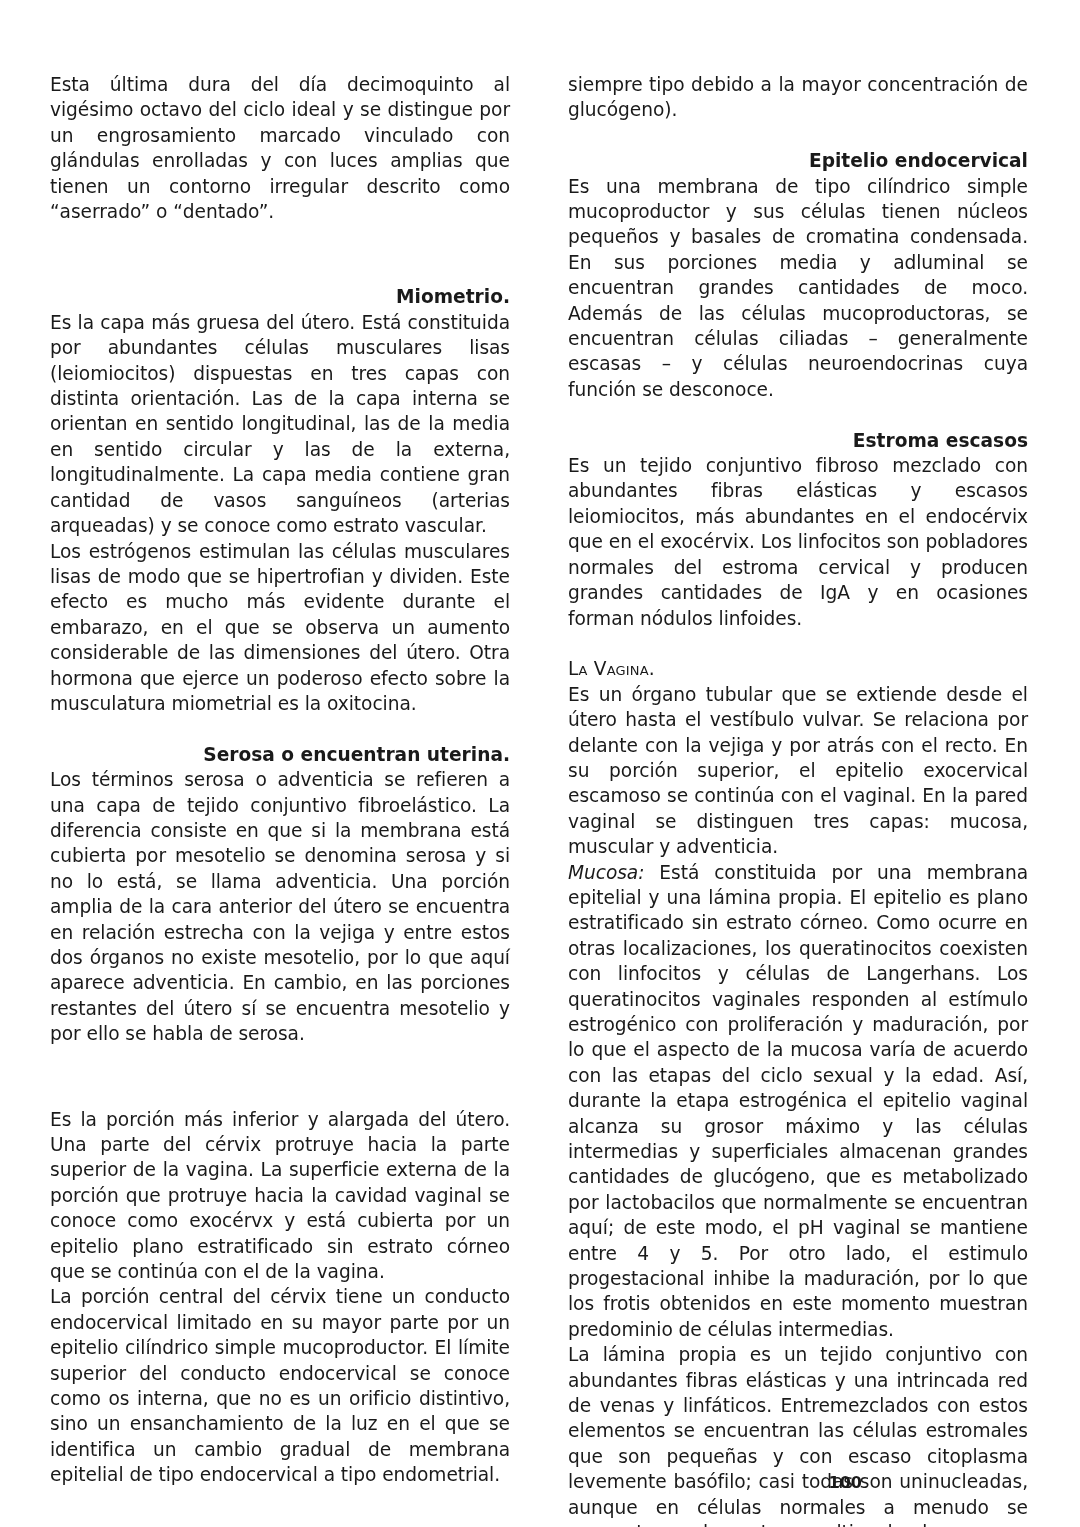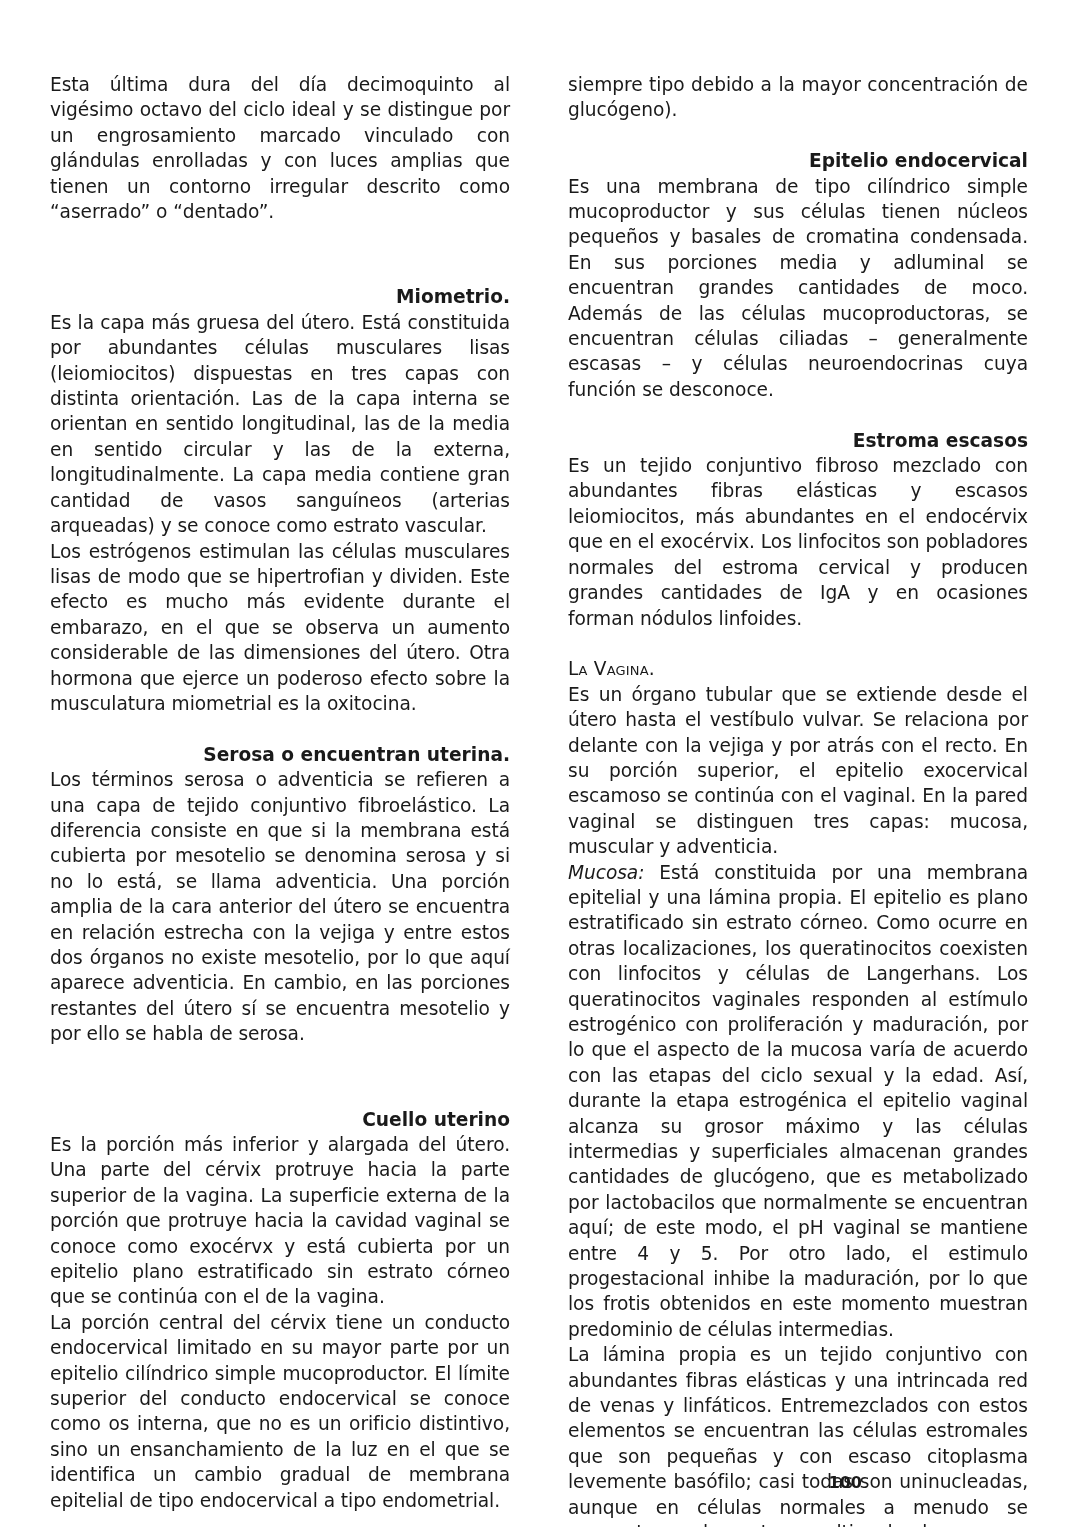--- a/index.html
+++ b/index.html
@@ -72,21 +72,20 @@
     <div class="col">
       <p class="body">Esta última dura del día decimoquinto al vigésimo octavo del ciclo ideal y se distingue por un engrosamiento marcado vinculado con glándulas enrolladas y con luces amplias que tienen un contorno irregular descrito como “aserrado” o “dentado”.</p>
       <div class="gap-big"></div>
       <h3 class="head">Miometrio.</h3>
       <p class="body">Es la capa más gruesa del útero. Está constituida por abundantes células musculares lisas (leiomiocitos) dispuestas en tres capas con distinta orientación. Las de la capa interna se orientan en sentido longitudinal, las de la media en sentido circular y las de la externa, longitudinalmente. La capa media contiene gran cantidad de vasos sanguíneos (arterias arqueadas) y se conoce como estrato vascular.</p>
       <p class="body">Los estrógenos estimulan las células musculares lisas de modo que se hipertrofian y dividen. Este efecto es mucho más evidente durante el embarazo, en el que se observa un aumento considerable de las dimensiones del útero. Otra hormona que ejerce un poderoso efecto sobre la musculatura miometrial es la oxitocina.</p>
       <div class="gap-line"></div>
       <h3 class="head">Serosa o encuentran uterina.</h3>
       <p class="body">Los términos serosa o adventicia se refieren a una capa de tejido conjuntivo fibroelástico. La diferencia consiste en que si la membrana está cubierta por mesotelio se denomina serosa y si no lo está, se llama adventicia. Una porción amplia de la cara anterior del útero se encuentra en relación estrecha con la vejiga y entre estos dos órganos no existe mesotelio, por lo que aquí aparece adventicia. En cambio, en las porciones restantes del útero sí se encuentra mesotelio y por ello se habla de serosa.</p>
       <div class="gap-big"></div>
-      <h3 class="head">Cuello uterino</h3>
       <p class="body">Es la porción más inferior y alargada del útero. Una parte del cérvix protruye hacia la parte superior de la vagina. La superficie externa de la porción que protruye hacia la cavidad vaginal se conoce como exocérvx y está cubierta por un epitelio plano estratificado sin estrato córneo que se continúa con el de la vagina.</p>
       <p class="body">La porción central del cérvix tiene un conducto endocervical limitado en su mayor parte por un epitelio cilíndrico simple mucoproductor. El límite superior del conducto endocervical se conoce como os interna, que no es un orificio distintivo, sino un ensanchamiento de la luz en el que se identifica un cambio gradual de membrana epitelial de tipo endocervical a tipo endometrial.</p>
       <div class="gap-line"></div>
 
     </div>
 
     <div class="col">
       <p class="body">siempre tipo debido a la mayor concentración de glucógeno).</p>
       <div class="gap-line"></div>
       <h3 class="head">Epitelio endocervical</h3>

